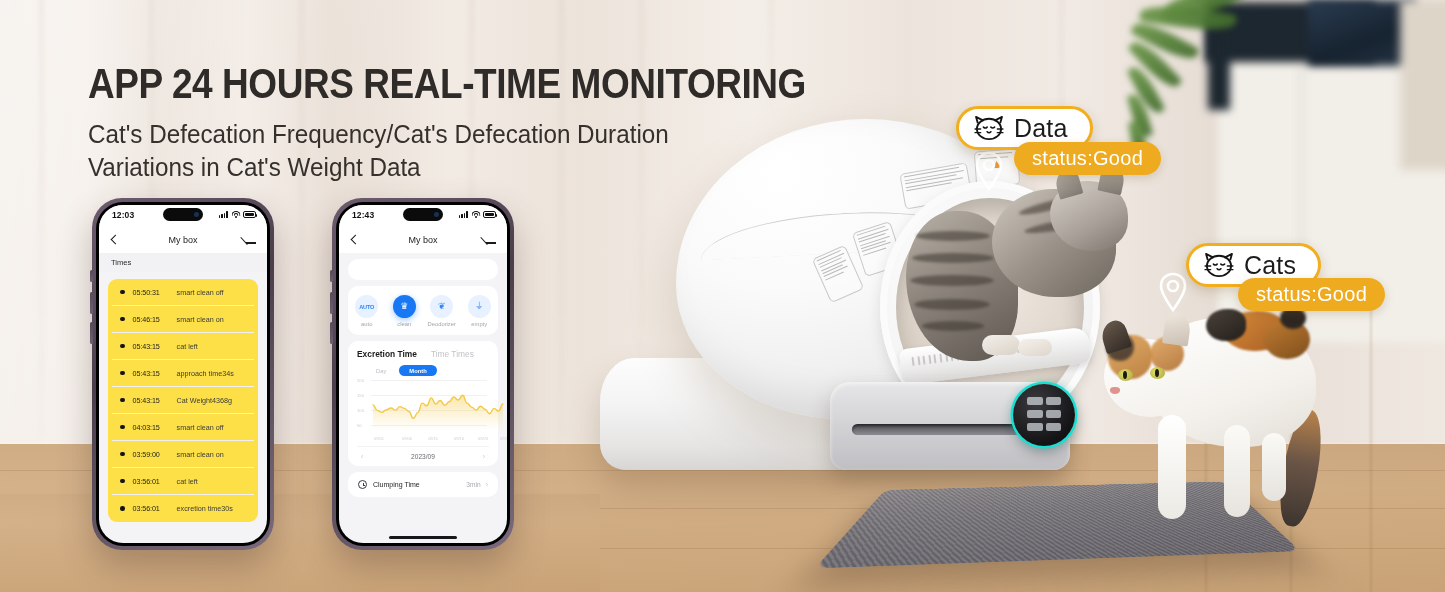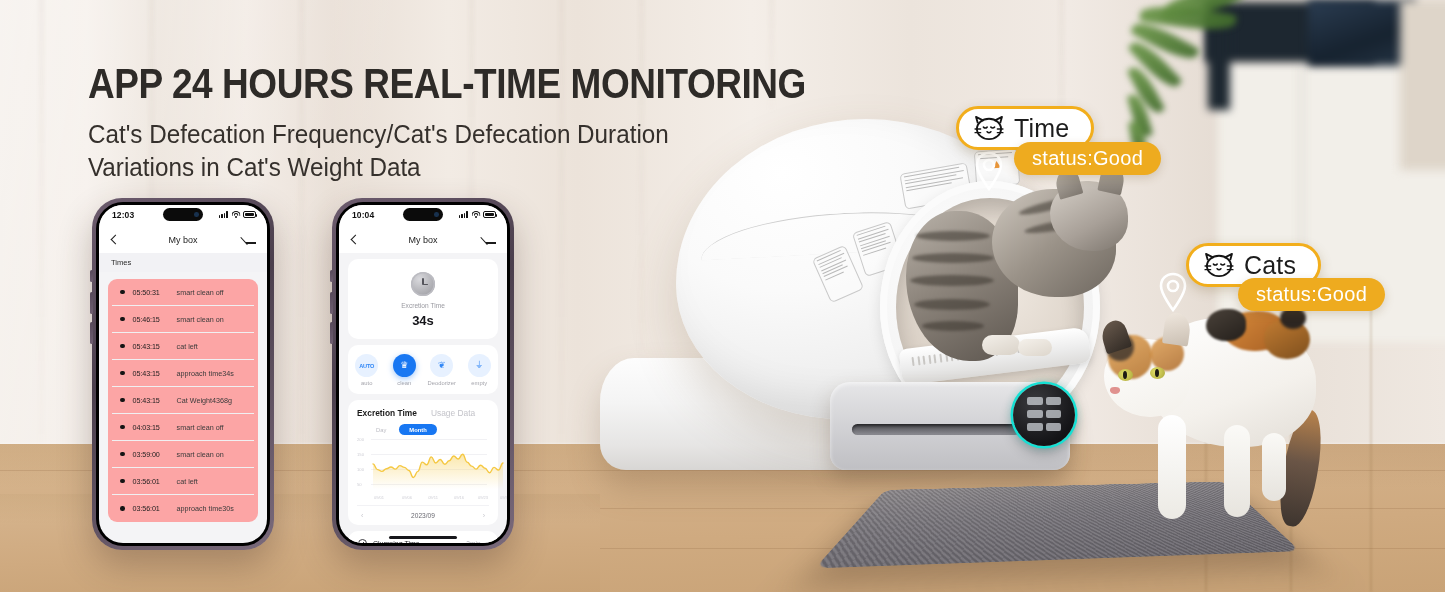--- a/index.html
+++ b/index.html
@@ -197,21 +197,21 @@
     width: 1.3px; height: 10px; background:#1b1b1b;
     transform: rotate(-42deg); transform-origin: bottom left;
   }
 
   
   .today-bar {
     background: #f2f2f5; padding: 5px 12px;
     font-size: 7.6px; color: #2a2a2a;
   }
   .list-card {
-    margin: 7px 9px; background: #fca5a5; border-radius: 9px;
+    margin: 7px 9px; background: #fde047; border-radius: 9px;
     overflow: hidden; padding: 0 4px;
   }
   .log-row {
     display: flex; align-items: center; gap: 8px;
     height: 27px; padding: 0 8px;
     border-bottom: 1px solid #f0f0f2;
     font-size: 7.2px; color: #2b2b2b;
   }
   .log-row:last-child { border-bottom: none; }
   .log-dot {
@@ -598,36 +598,36 @@
           <span class="log-text">smart clean on</span>
         </div>
         <div class="log-row">
           <span class="log-dot"></span>
           <span class="log-time">03:56:01</span>
           <span class="log-text">cat left</span>
         </div>
         <div class="log-row">
           <span class="log-dot"></span>
           <span class="log-time">03:56:01</span>
-          <span class="log-text">approach time30s</span>
+          <span class="log-text">excretion time30s</span>
         </div>
       </div>
     </div>
   </div>
 </div>
 
 <div class="phone" style="left:332px;top:198px;width:182px;height:352px;">
   <div class="btn-side" style="top:72px;height:12px"></div>
   <div class="btn-side" style="top:94px;height:22px"></div>
   <div class="btn-side" style="top:124px;height:22px"></div>
   <div class="phone-inner">
     <div class="screen">
 
       <div class="statusbar">
-        <span class="sb-time">10:04</span>
+        <span class="sb-time">12:43</span>
         <div class="notch">
             <div class="notch-dot"></div>
           </div>
         <div class="sb-icons">
           <span class="sig">
               <i></i>
               <i></i>
               <i></i>
               <i></i>
             </span>
@@ -642,27 +642,20 @@
         </div>
       </div>
 
       <div class="navbar">
         <span class="nav-back"></span>
         <span class="nav-title">My box</span>
         <span class="nav-edit"></span>
       </div>
 
       <div class="metrics">
-        <div class="metric">
-          <div class="metric-ico">
-              <div class="clock-ico"></div>
-            </div>
-          <div class="metric-label">Excretion Time</div>
-          <div class="metric-val">34s</div>
-        </div>
       </div>
 
       <div class="actions">
         <div class="action">
           <div class="action-circ">
             <span class="auto-txt">AUTO</span>
           </div>
           <div class="action-label">auto</div>
         </div>
         <div class="action">
@@ -681,21 +674,21 @@
           <div class="action-circ">
             <span class="action-glyph">⏚</span>
           </div>
           <div class="action-label">empty</div>
         </div>
       </div>
 
       <div class="chart-card">
         <div class="chart-tabs">
           <span class="chart-tab active">Excretion Time</span>
-          <span class="chart-tab">Usage Data</span>
+          <span class="chart-tab">Time Times</span>
         </div>
         <div class="seg">
           <span class="seg-item">Day</span>
           <span class="seg-item active">Month</span>
         </div>
         <div class="plot">
           <div class="grid" style="top:2px"></div>
           <div class="grid" style="top:17px"></div>
           <div class="grid" style="top:32px"></div>
           <div class="grid" style="top:47px"></div>
@@ -882,21 +875,21 @@
   </svg>
 </div>
 <div class="name-badge" style="left:956px;top:106px;">
   <svg class="cat-face" viewBox="0 0 34 28">
     <path d="M5 9 L3 2 L11 6 M29 9 L31 2 L23 6" fill="none" stroke="#141414" stroke-width="2" stroke-linejoin="round"></path>
     <ellipse cx="17" cy="15" rx="13" ry="11" fill="none" stroke="#141414" stroke-width="2"></ellipse>
     <path d="M11 13 q2 2 4 0 M19 13 q2 2 4 0" fill="none" stroke="#141414" stroke-width="1.7" stroke-linecap="round"></path>
     <path d="M15 18 q2 2.4 4 0" fill="none" stroke="#141414" stroke-width="1.7" stroke-linecap="round"></path>
     <path d="M2 15 H8 M2 19 H8 M26 15 H32 M26 19 H32" stroke="#141414" stroke-width="1.5" stroke-linecap="round"></path>
   </svg>
-  <span class="nm">Time</span>
+  <span class="nm">Data</span>
 </div>
 <div class="status-badge" style="left:1014px;top:142px;">status:Good</div>
 
 <div class="pin" style="left:1158px;top:272px;">
   <svg width="30" height="40" viewBox="0 0 30 40">
     <path d="M15 2 C8 2 3 7.2 3 14 C3 22 15 38 15 38 C15 38 27 22 27 14 C27 7.2 22 2 15 2 Z" fill="none" stroke="#ffffff" stroke-width="2.6"></path>
     <circle cx="15" cy="14" r="5" fill="none" stroke="#ffffff" stroke-width="2.6"></circle>
   </svg>
 </div>
 <div class="name-badge" style="left:1186px;top:243px;">

